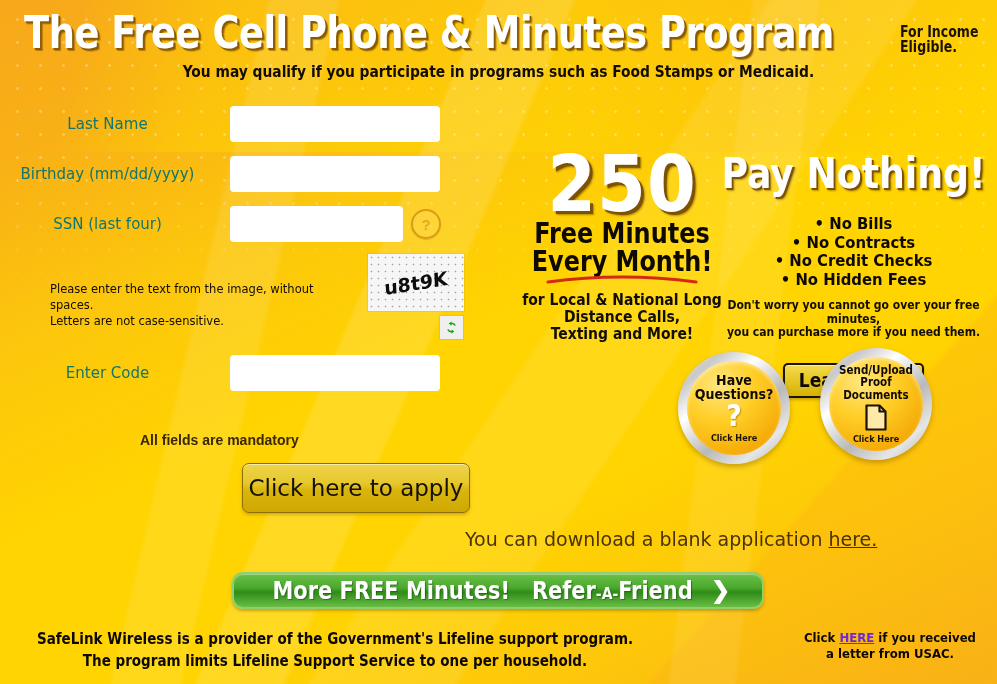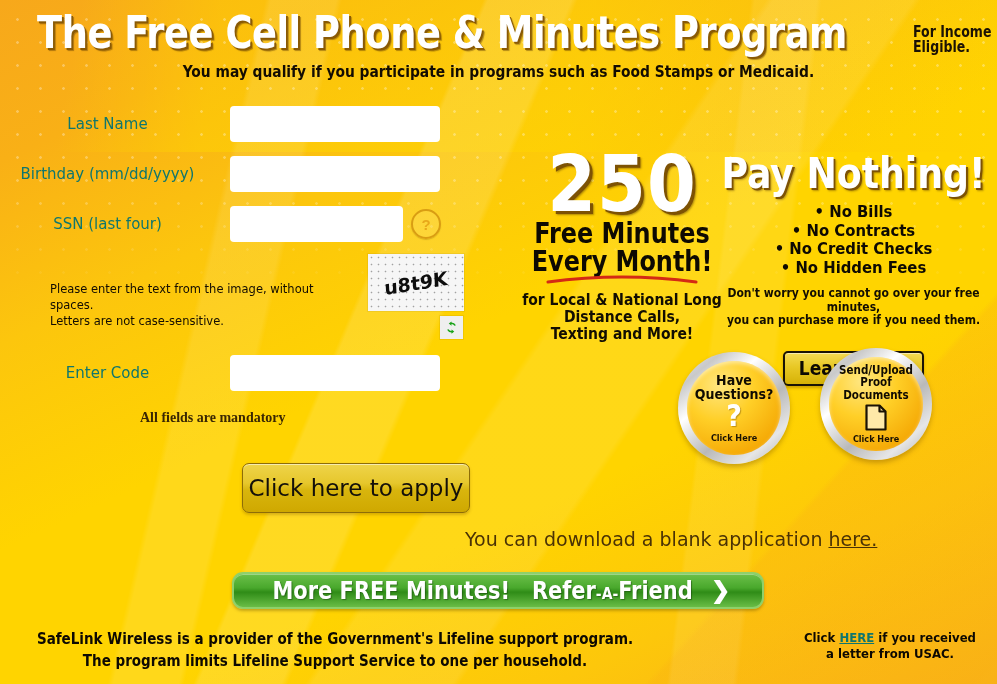--- a/index.html
+++ b/index.html
@@ -33,21 +33,21 @@
     background-size:23px 23px;background-position:6px 8px;
     -webkit-mask-image:linear-gradient(#000 0%,#000 58%,transparent 100%);
     mask-image:linear-gradient(#000 0%,#000 58%,transparent 100%);
   }
   .bg-topband{
     position:absolute;left:0;top:0;width:997px;height:152px;
     background:linear-gradient(100deg,rgba(255,197,8,.0) 0 8%,rgba(255,214,0,.45) 22% 58%,rgba(252,190,10,.25) 74%,rgba(247,170,25,0) 100%);
   }
   
   .header{position:absolute;left:0;top:10px;width:997px;}
-  .title-row{display:flex;align-items:flex-start;justify-content:flex-end;padding-left:12px;}
+  .title-row{display:flex;align-items:flex-start;justify-content:center;padding-left:12px;}
   .main-title{
     font-family:"DejaVu Sans Condensed","Liberation Sans Narrow","Liberation Sans",sans-serif;
     font-weight:bold;font-size:44px;line-height:46px;letter-spacing:-.5px;
     color:#ffffff;
     transform:scaleX(.93);transform-origin:left center;
     text-shadow:2px 2px 0 #8a5a05, 3px 3px 1px rgba(90,55,0,.45);
     white-space:nowrap;
   }
   .title-sub{
     font-family:"DejaVu Sans Condensed","Liberation Sans Narrow","Liberation Sans",sans-serif;
@@ -98,23 +98,23 @@
     position:absolute;left:72px;top:62px;width:23px;height:23px;background:#efefef;
     display:flex;align-items:center;justify-content:center;cursor:pointer;
     box-shadow:0 0 0 1px rgba(0,0,0,.06);
   }
   .captcha-note{
     position:absolute;left:50px;top:281px;width:300px;
     font-size:11.5px;line-height:16px;color:#120c02;
     font-family:"DejaVu Sans","Liberation Sans",sans-serif;
   }
   .mandatory{
-    position:absolute;left:140px;top:410px;
+    position:absolute;left:140px;top:432px;
     font-size:14px;font-weight:bold;color:#3a2703;
-    font-family:Liberation Serif, serif;
+    font-family:Liberation Sans, sans-serif;
   }
   .apply-btn{
     position:absolute;left:242px;top:463px;width:226px;height:48px;
     border:1px solid #8d6d07;border-radius:7px;
     background:linear-gradient(180deg,#efd44a 0%,#e6c72c 40%,#d8b50d 55%,#cfa800 100%);
     box-shadow:inset 0 1px 0 rgba(255,255,255,.55),0 2px 3px rgba(120,80,0,.30);
     font-size:23px;color:#14100a;cursor:pointer;
     display:flex;align-items:center;justify-content:center;
     font-family:"DejaVu Sans","Liberation Sans",sans-serif;
   }
@@ -141,21 +141,21 @@
     font-weight:bold;font-size:15.5px;line-height:17px;color:#120d02;
   }
   
   .pay{position:absolute;left:712px;top:152px;width:283px;text-align:center;}
   .pay-title{
     font-family:"DejaVu Sans Condensed","Liberation Sans Narrow","Liberation Sans",sans-serif;
     font-weight:bold;font-size:42px;line-height:44px;color:#fff;
     text-shadow:2px 2px 0 #7d5204,3px 3px 2px rgba(80,50,0,.4);
     transform:scaleX(.96);
   }
-  .pay-list{list-style:none;margin:8px 0 0;padding:0;}
+  .pay-list{list-style:none;margin:20px 0 0;padding:0;}
   .pay-list li{
     font-family:"DejaVu Sans Condensed","Liberation Sans Narrow","Liberation Sans",sans-serif;
     font-weight:bold;font-size:16.5px;line-height:15.5px;color:#0e0a02;margin-bottom:3px;
   }
   .pay-note{
     margin-top:12px;font-size:12px;line-height:13.5px;font-weight:bold;color:#120d02;
     font-family:"DejaVu Sans Condensed","Liberation Sans Narrow","Liberation Sans",sans-serif;
   }
   .learn-btn{
     display:inline-flex;align-items:center;justify-content:center;
@@ -218,21 +218,21 @@
   .footer-left{
     position:absolute;left:35px;top:628px;width:600px;text-align:center;
     font-family:"DejaVu Sans Condensed","Liberation Sans Narrow","Liberation Sans",sans-serif;
     font-weight:bold;font-size:15px;line-height:22px;color:#0d0902;
   }
   .footer-right{
     position:absolute;left:800px;top:630px;width:180px;text-align:center;
     font-family:"DejaVu Sans Condensed","Liberation Sans Narrow","Liberation Sans",sans-serif;
     font-weight:bold;font-size:13px;line-height:16px;color:#0d0902;
   }
-  .footer-right a{color:#0f766e;text-decoration:underline;}
+  .footer-right a{color:#6d28d9;text-decoration:underline;}
 </style>
 </head>
 <body>
 
 <div id="page">
   <div class="bg-base"></div>
   <div class="bg-topband"></div>
   <div class="bg-rays"></div>
   <div class="bg-dots"></div>
 

